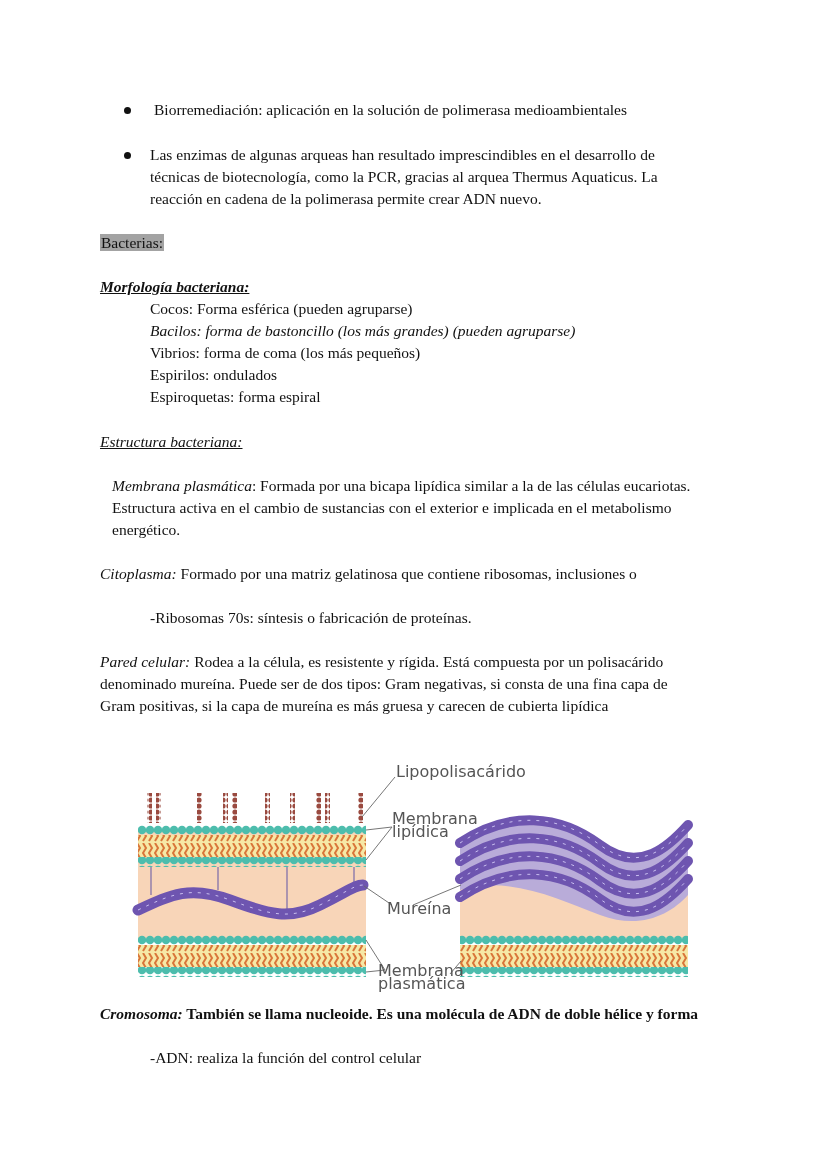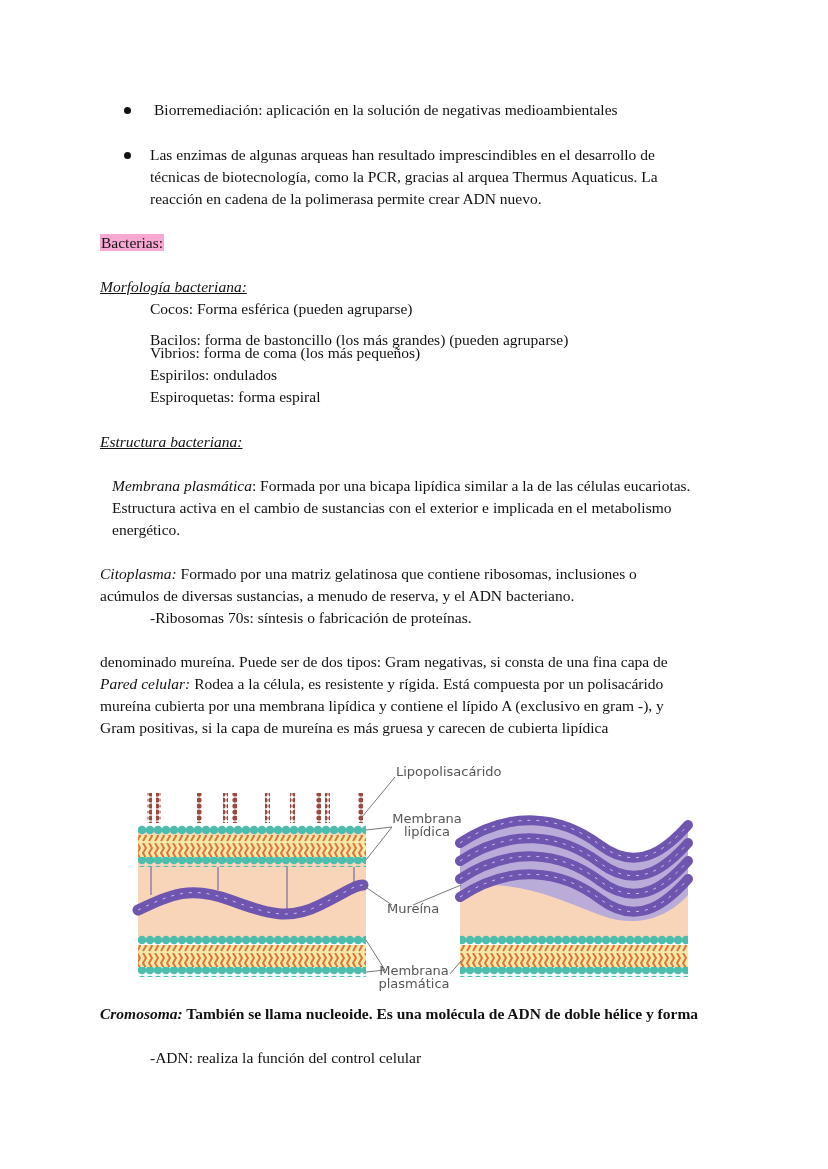--- a/index.html
+++ b/index.html
@@ -11,78 +11,76 @@
     line-height: 22px;
   }
   .page { position: absolute; left: 0; top: 0; width: 828px; height: 1169px; }
   .abs { position: absolute; }
   .bullet-row { position: absolute; left: 124px; width: 640px; }
   .bullet-dot {
     position: absolute; left: 0; top: 8px; width: 7px; height: 7px;
     border-radius: 50%; background: #111;
   }
   .bullet-text { position: absolute; left: 26px; width: 600px; }
-  .highlight { background: #f9a8d4; padding: 0 1px; }
+  .highlight { background: #a3a3a3; padding: 0 1px; }
   .ital-u { font-style: italic; text-decoration: underline; }
   .ital { font-style: italic; }
   .para { position: absolute; left: 100px; width: 640px; }
   .indent-line { position: absolute; left: 150px; }
   .fig-label {
     font-family: "DejaVu Sans", "Liberation Sans", sans-serif;
-    font-size: 13px; color: #555555; line-height: 13px; text-align: center;
+    font-size: 16px; color: #555555; line-height: 13px; text-align: left;
   }
 </style>
 </head>
 <body>
 
 <div class="page">
 
   <div class="bullet-row" style="top:99px;">
     <span class="bullet-dot"></span>
-    <span class="bullet-text" style="left:30px;">Biorremediación: aplicación en la solución de negativas medioambientales</span>
+    <span class="bullet-text" style="left:30px;">Biorremediación: aplicación en la solución de polimerasa medioambientales</span>
   </div>
 
   <div class="bullet-row" style="top:144px;">
     <span class="bullet-dot"></span>
     <div class="bullet-text">
       <div>Las enzimas de algunas arqueas han resultado imprescindibles en el desarrollo de</div>
       <div>técnicas de biotecnología, como la PCR, gracias al arquea Thermus Aquaticus. La</div>
       <div>reacción en cadena de la polimerasa permite crear ADN nuevo.</div>
     </div>
   </div>
 
   <div class="abs" style="left:100px; top:232px;">
     <span class="highlight">Bacterias:</span>
   </div>
 
-  <div class="abs ital-u" style="left:100px; top:276px;">Morfología bacteriana:</div>
+  <div class="abs ital-u" style="left:100px; top:276px;font-weight:bold;">Morfología bacteriana:</div>
   <div class="indent-line" style="top:298px;">Cocos: Forma esférica (pueden agruparse)</div>
-  <div class="indent-line" style="top:329px;">Bacilos: forma de bastoncillo (los más grandes) (pueden agruparse)</div>
+  <div class="indent-line" style="top:320px;font-style:italic;">Bacilos: forma de bastoncillo (los más grandes) (pueden agruparse)</div>
   <div class="indent-line" style="top:342px;">Vibrios: forma de coma (los más pequeños)</div>
   <div class="indent-line" style="top:364px;">Espirilos: ondulados</div>
   <div class="indent-line" style="top:386px;">Espiroquetas: forma espiral</div>
 
   <div class="abs ital-u" style="left:100px; top:431px;text-align:right;">Estructura bacteriana:</div>
 
   <div class="para" style="top:475px;margin-left:12px;">
     <div><span class="ital">Membrana plasmática</span><span>: Formada por una bicapa lipídica similar a la de las células eucariotas.</span></div>
     <div>Estructura activa en el cambio de sustancias con el exterior e implicada en el metabolismo</div>
     <div>energético.</div>
   </div>
 
   <div class="para" style="top:563px;">
     <div><span class="ital">Citoplasma:</span><span> Formado por una matriz gelatinosa que contiene ribosomas, inclusiones o</span></div>
-    <div>acúmulos de diversas sustancias, a menudo de reserva, y el ADN bacteriano.</div>
   </div>
   <div class="indent-line" style="top:607px;">-Ribosomas 70s: síntesis o fabricación de proteínas.</div>
 
   <div class="para" style="top:651px; width:660px;">
+    <div><span class="ital">Pared celular:</span><span> Rodea a la célula, es resistente y rígida. Está compuesta por un polisacárido</span></div>
     <div>denominado mureína. Puede ser de dos tipos: Gram negativas, si consta de una fina capa de</div>
-    <div><span class="ital">Pared celular:</span><span> Rodea a la célula, es resistente y rígida. Está compuesta por un polisacárido</span></div>
-    <div>mureína cubierta por una membrana lipídica y contiene el lípido A (exclusivo en gram -), y</div>
     <div>Gram positivas, si la capa de mureína es más gruesa y carecen de cubierta lipídica</div>
   </div>
 
   <div class="abs" style="left:130px; top:755px; width:570px; height:240px;">
     <svg width="570" height="240" viewBox="0 0 570 240" xmlns="http://www.w3.org/2000/svg">
       <defs>
         <pattern id="tails" x="0" y="0" width="6" height="22" patternUnits="userSpaceOnUse">
           <rect width="6" height="22" fill="#f6e8a6"></rect>
           <path d="M1 0 L4 5 L1 10 L4 15 L1 20" stroke="#d9763a" stroke-width="2" fill="none"></path>
         </pattern>

